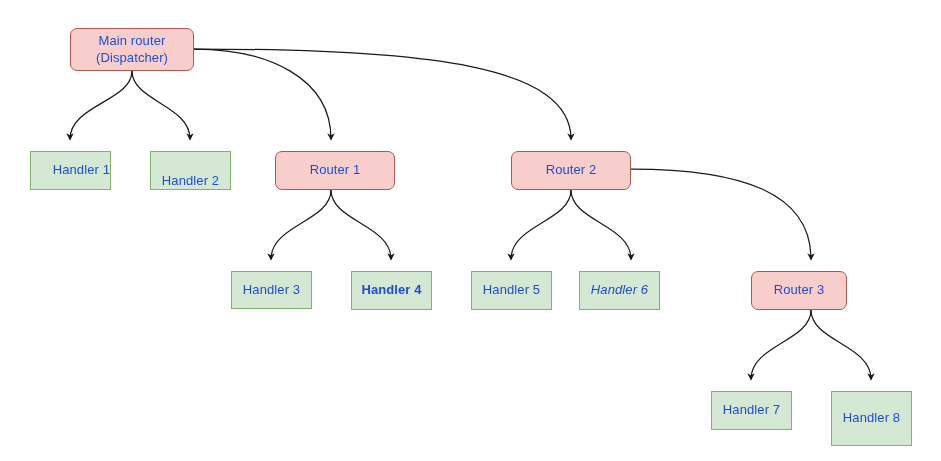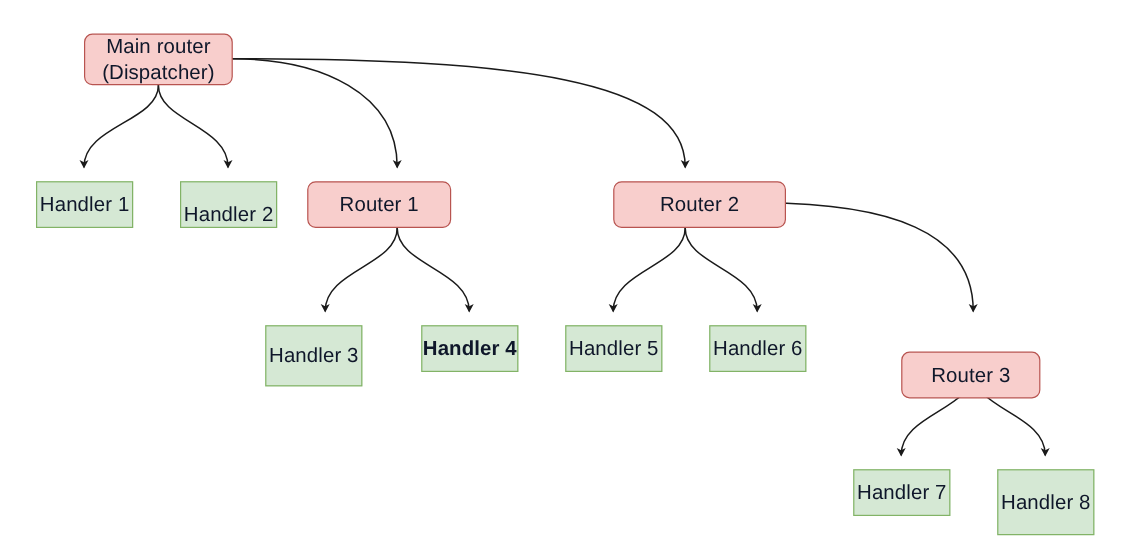--- a/index.html
+++ b/index.html
@@ -27,23 +27,23 @@
     height: 461px;
     pointer-events: none;
   }
   .node {
     position: absolute;
     box-sizing: border-box;
     display: flex;
     align-items: center;
     justify-content: center;
     text-align: center;
-    font-size: 17px;
+    font-size: 13px;
     line-height: 1.25;
-    color: #0f172a;
+    color: #1d4ed8;
     letter-spacing: 0.1px;
     white-space: pre-line;
   }
   .node-router {
     background: #f8cecc;
     border: 1.2px solid #b85450;
     border-radius: 7px;
   }
   .node-handler {
     background: #d5e8d4;
@@ -73,26 +73,26 @@
         <path d="M 571 190 C 571 221 631 225 631 259" marker-end="url(#arrowhead)"></path>
         <path d="M 631 169 C 742 169 811 193 811 259" marker-end="url(#arrowhead)"></path>
         <path d="M 811 310 C 811 341 751 345 751 379" marker-end="url(#arrowhead)"></path>
         <path d="M 811 310 C 811 341 871 345 871 379" marker-end="url(#arrowhead)"></path>
       </g>
   </svg>
 
   <div id="node-layer">
       <div class="node node-router" style="left: 70px; top: 28px; width: 124px; height: 43px; background: rgb(248, 206, 204); border-color: rgb(184, 84, 80);"><span>Main router
 (Dispatcher)</span></div>
-      <div class="node node-handler" style="left: 30px; top: 151px; width: 81px; height: 39px; background: rgb(213, 232, 212); border-color: rgb(130, 179, 102);"><span>Handler 1</span></div>
+      <div class="node node-handler" style="left: 30px; top: 151px; width: 81px; height: 39px; background: rgb(213, 232, 212); border-color: rgb(130, 179, 102); justify-content: flex-end;"><span>Handler 1</span></div>
       <div class="node node-handler" style="left: 150px; top: 151px; width: 81px; height: 39px; background: rgb(213, 232, 212); border-color: rgb(130, 179, 102); align-items: flex-end;"><span>Handler 2</span></div>
-      <div class="node node-router" style="left: 256px; top: 151px; width: 120px; height: 39px; background: rgb(248, 206, 204); border-color: rgb(184, 84, 80);"><span>Router 1</span></div>
-      <div class="node node-router" style="left: 511px; top: 151px; width: 144px; height: 39px; background: rgb(248, 206, 204); border-color: rgb(184, 84, 80);"><span>Router 2</span></div>
-      <div class="node node-handler" style="left: 221px; top: 271px; width: 81px; height: 51px; background: rgb(213, 232, 212); border-color: rgb(130, 179, 102);"><span>Handler 3</span></div>
+      <div class="node node-router" style="left: 275px; top: 151px; width: 120px; height: 39px; background: rgb(248, 206, 204); border-color: rgb(184, 84, 80);"><span>Router 1</span></div>
+      <div class="node node-router" style="left: 511px; top: 151px; width: 120px; height: 39px; background: rgb(248, 206, 204); border-color: rgb(184, 84, 80);"><span>Router 2</span></div>
+      <div class="node node-handler" style="left: 231px; top: 271px; width: 81px; height: 38px; background: rgb(213, 232, 212); border-color: rgb(130, 179, 102);"><span>Handler 3</span></div>
       <div class="node node-handler" style="left: 351px; top: 271px; width: 81px; height: 39px; background: rgb(213, 232, 212); border-color: rgb(130, 179, 102); font-weight: bold;"><span>Handler 4</span></div>
       <div class="node node-handler" style="left: 471px; top: 271px; width: 81px; height: 39px; background: rgb(213, 232, 212); border-color: rgb(130, 179, 102);"><span>Handler 5</span></div>
-      <div class="node node-handler" style="left: 591px; top: 271px; width: 81px; height: 39px; background: rgb(213, 232, 212); border-color: rgb(130, 179, 102);"><span>Handler 6</span></div>
-      <div class="node node-router" style="left: 751px; top: 271px; width: 116px; height: 39px; background: rgb(248, 206, 204); border-color: rgb(184, 84, 80); margin-top: 22px;"><span>Router 3</span></div>
+      <div class="node node-handler" style="left: 579px; top: 271px; width: 81px; height: 39px; background: rgb(213, 232, 212); border-color: rgb(130, 179, 102); font-style: italic;"><span>Handler 6</span></div>
+      <div class="node node-router" style="left: 751px; top: 271px; width: 96px; height: 39px; background: rgb(248, 206, 204); border-color: rgb(184, 84, 80);"><span>Router 3</span></div>
       <div class="node node-handler" style="left: 711px; top: 391px; width: 81px; height: 39px; background: rgb(213, 232, 212); border-color: rgb(130, 179, 102); text-align: center;"><span>Handler 7</span></div>
       <div class="node node-handler" style="left: 831px; top: 391px; width: 81px; height: 55px; background: rgb(213, 232, 212); border-color: rgb(130, 179, 102);"><span>Handler 8</span></div>
     </div>
 
 </div>
 
 </body></html>

